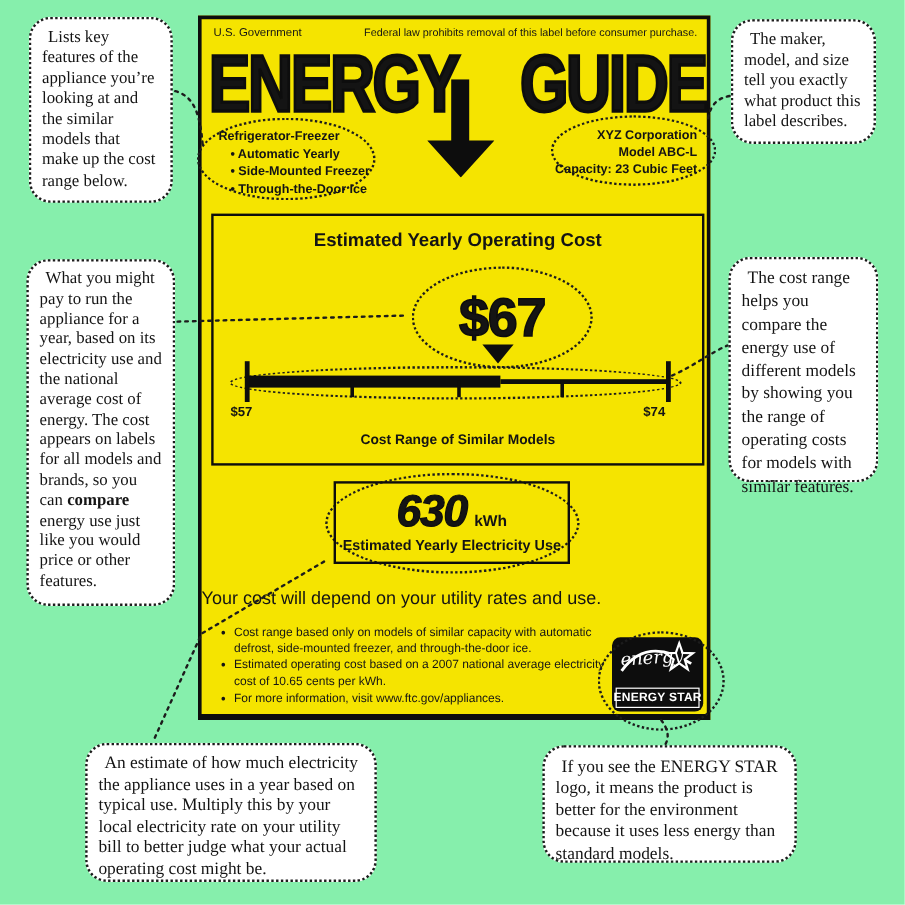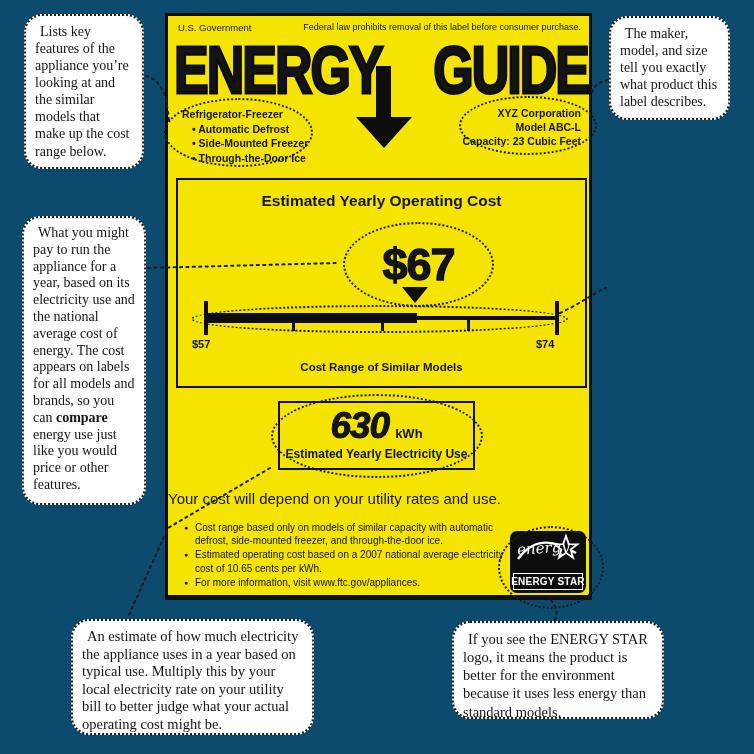--- a/index.html
+++ b/index.html
@@ -1,21 +1,21 @@
 <!DOCTYPE html>
 <html style="--label-yellow: #F5E400; --ink: #141414;"><head>
 <meta charset="utf-8">
 <style>
   :root{
     --label-yellow:#F5E400;
     --ink:#141414;
   }
   *{margin:0;padding:0;box-sizing:border-box;}
   html,body{width:754px;height:754px;background:#fff;font-family:"Liberation Sans",sans-serif;color:var(--ink);}
-  #stage{position:relative;width:754px;height:754px;overflow:hidden;background:#0c4a6e;}
+  #stage{position:relative;width:754px;height:754px;overflow:hidden;background:#86efac;}
 
   
   #connectors{position:absolute;left:0;top:0;width:754px;height:754px;pointer-events:none;z-index:5;}
   #connectors path{fill:none;stroke:#1c1c1c;stroke-width:2;stroke-dasharray:2.2 4.2;stroke-linecap:round;}
 
   
   .callout{
     position:absolute;border:2px dotted #1c1c1c;border-radius:18px;
     font-family:"Liberation Serif",serif;font-size:14px;line-height:1.22;
     padding:7px 9px;background:#fff;z-index:4;
@@ -109,20 +109,23 @@
   </div>
 
   <div class="callout co-top-right">
     <p>The maker, model, and size tell you exactly what product this label describes.</p>
   </div>
 
   <div class="callout co-left-middle">
     <p><span>What you might pay to run the appliance for a year, based on its electricity use and the national average cost of energy. The cost appears on labels for all models and brands, so you can </span><span class="bold">compare</span><span> energy use just like you would price or other features.</span></p>
   </div>
 
+  <div class="callout co-right-middle">
+    <p>The cost range helps you compare the energy use of different models by showing you the range of operating costs for models with similar features.</p>
+  </div>
 
   <div class="callout co-bottom-left">
     <p>An estimate of how much electricity the appliance uses in a year based on typical use. Multiply this by your local electricity rate on your utility bill to better judge what your actual operating cost might be.</p>
   </div>
 
   <div class="callout co-bottom-right">
     <p>If you see the ENERGY STAR logo, it means the product is better for the environment because it uses less energy than standard models.</p>
   </div>
 
   <div id="label">
@@ -138,21 +141,21 @@
     </div>
 
     <svg id="big-arrow" width="56" height="82" viewBox="0 0 56 82">
       <path d="M20 0 H35 V51 H56 L28 82 L0 51 H20 Z" fill="#0d0d0d"></path>
     </svg>
 
     <div class="oval features-oval">
       <div class="features-text">
         <div>Refrigerator-Freezer</div>
         <ul>
-          <li>Automatic Defrost</li>
+          <li>Automatic Yearly</li>
           <li>Side-Mounted Freezer</li>
           <li>Through-the-Door Ice</li>
         </ul>
       </div>
     </div>
 
     <div class="oval maker-oval">
       <div class="maker-text">
         <div>XYZ Corporation</div>
         <div>Model ABC-L</div>

